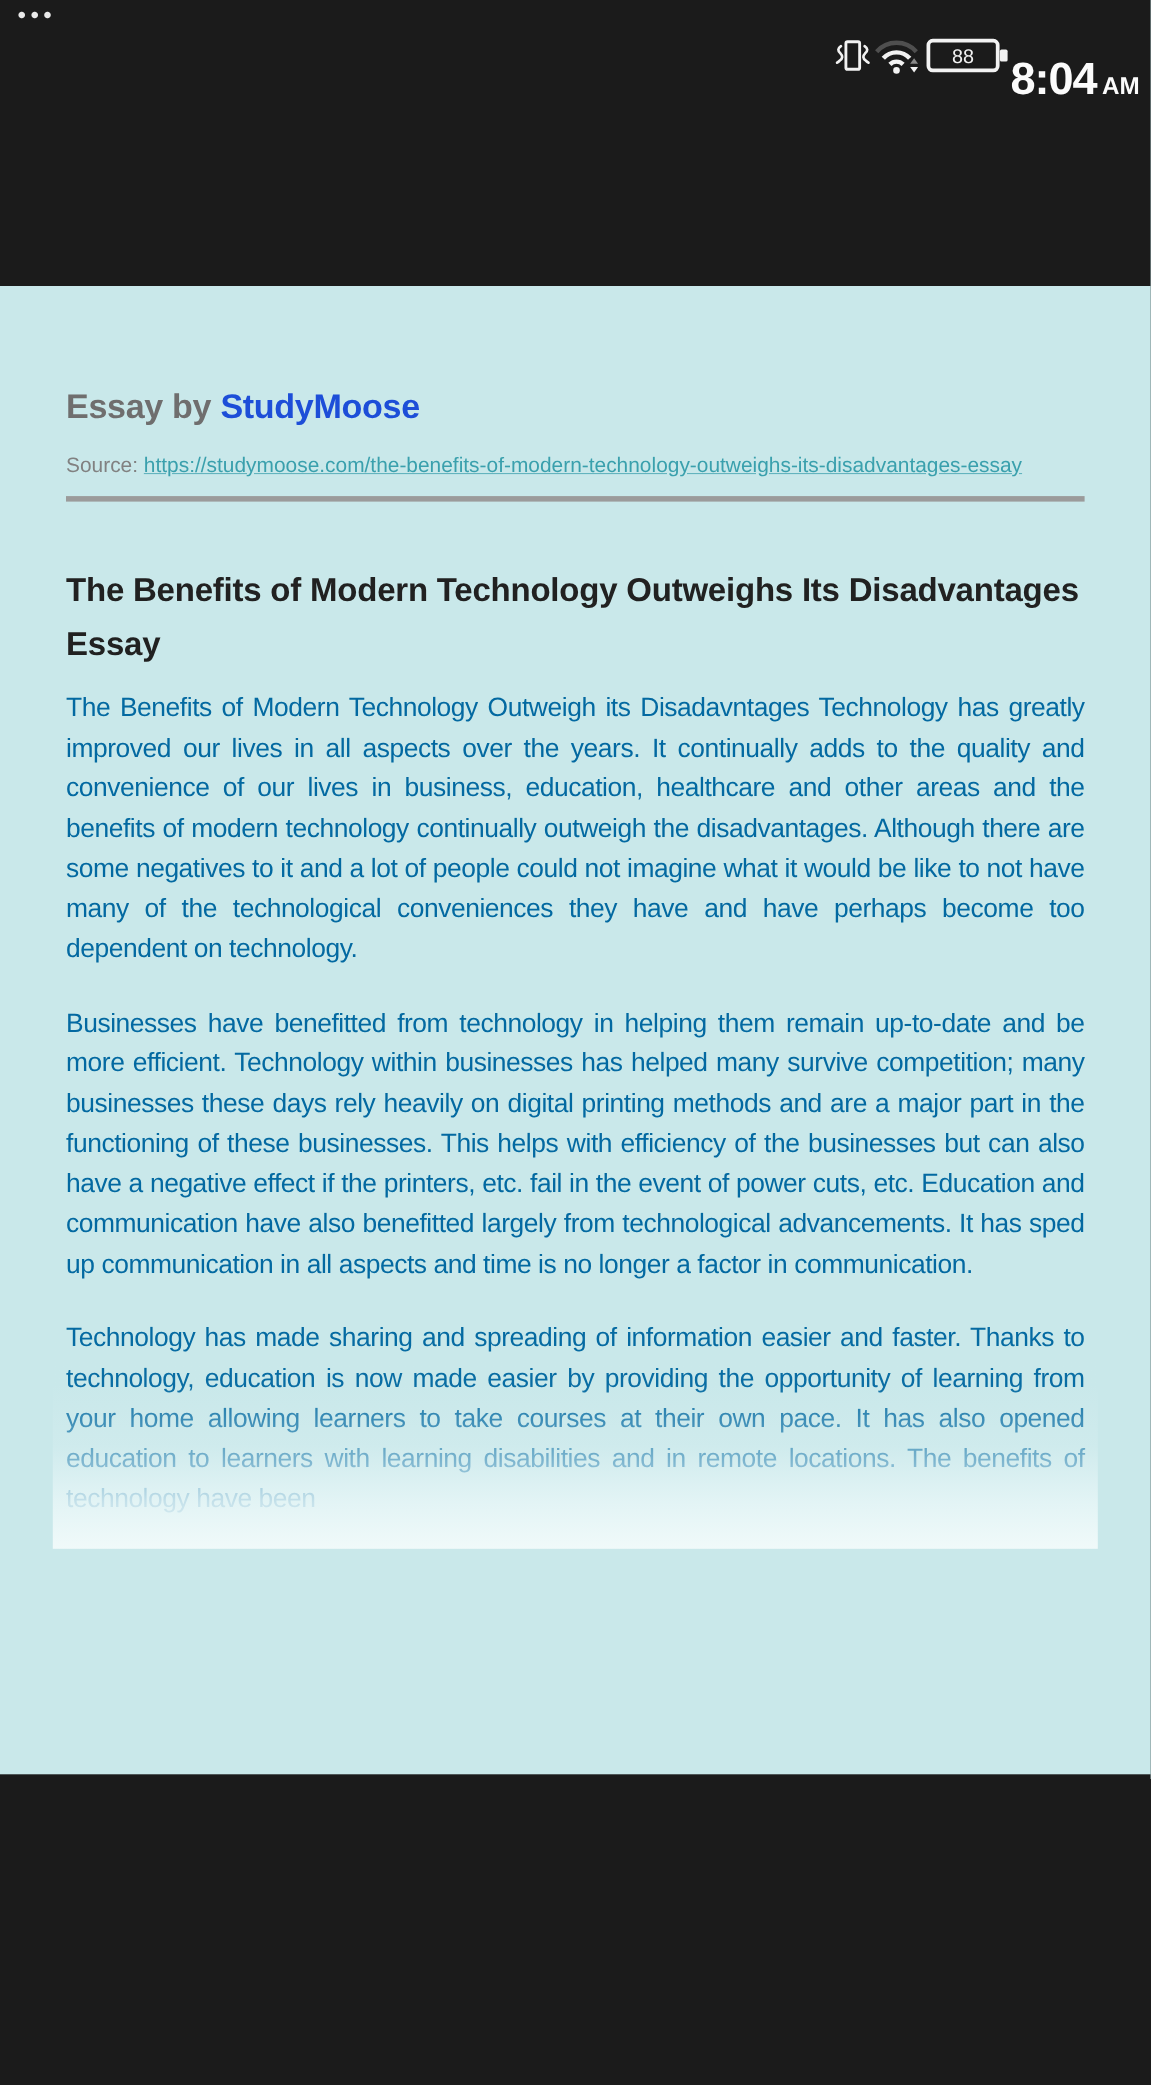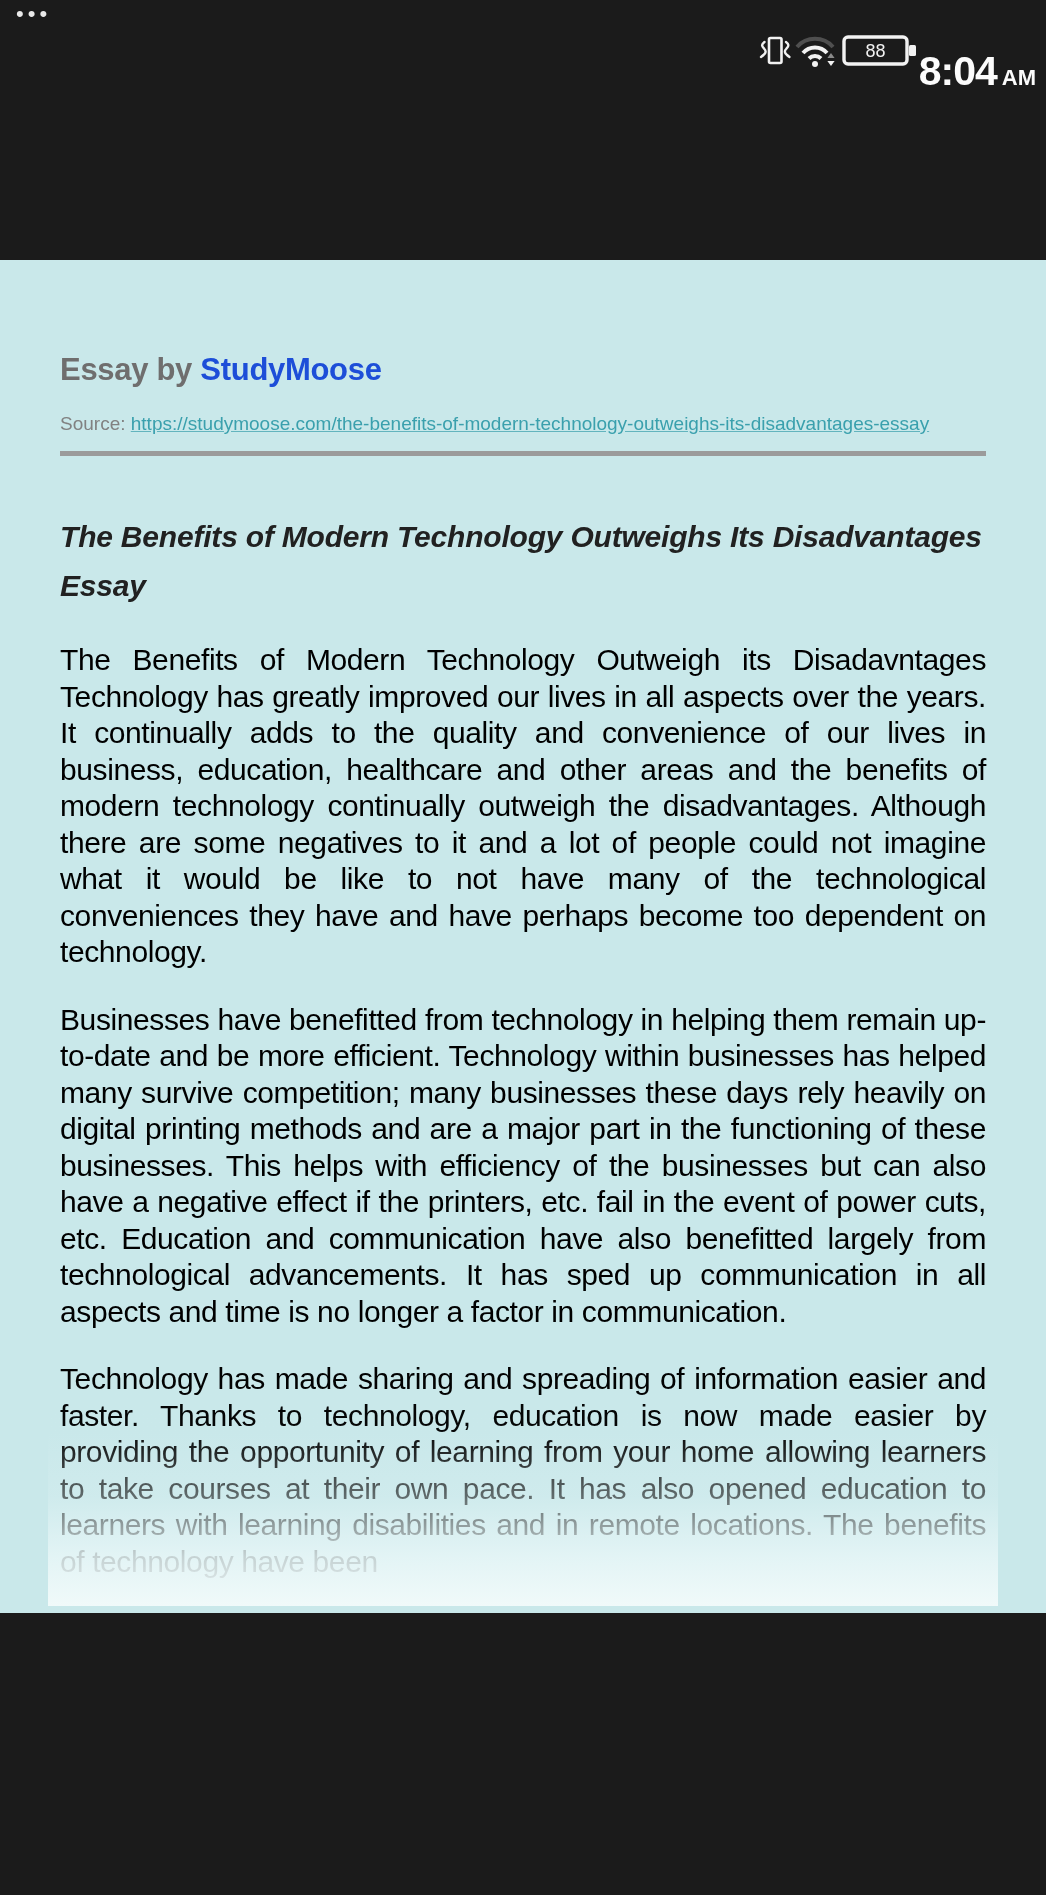--- a/index.html
+++ b/index.html
@@ -52,28 +52,28 @@
   .source-link {
     color: #3aa0ad; text-decoration: underline;
     text-decoration-color: #63b4be; cursor: pointer;
     overflow-wrap: break-word;
   }
   .divider {
     border: none; height: 5px; background: #9b9b9b;
     margin: 8px 0 56px 0;
   }
   .essay-heading {
-    margin: 0 0 32px 0; max-width: 940px;
+    margin: 0 0 16px 0; max-width: 940px;
     font-size: 30px; line-height: 49px; font-weight: 700;
-    letter-spacing: -0.2px; color: #212121; font-style: italic;
+    letter-spacing: -0.2px; color: #212121;
   }
   .para {
     margin: 0 0 31px 0;
-    font-size: 30px; line-height: 36.5px; letter-spacing: -0.4px;
-    color: #000000; text-align: justify;
+    font-size: 24px; line-height: 36.5px; letter-spacing: -0.4px;
+    color: #0369a1; text-align: justify;
   }
   .fade-wrap { position: relative; }
   .fade-wrap .para { margin-bottom: 0; }
   .fade-wrap::after {
     content: ""; position: absolute;
     left: -12px; right: -12px; top: -4px; bottom: -26px;
     pointer-events: none;
     background: linear-gradient(180deg,
       rgba(201,232,234,0)    0%,
       rgba(203,233,235,0.03) 30%,

